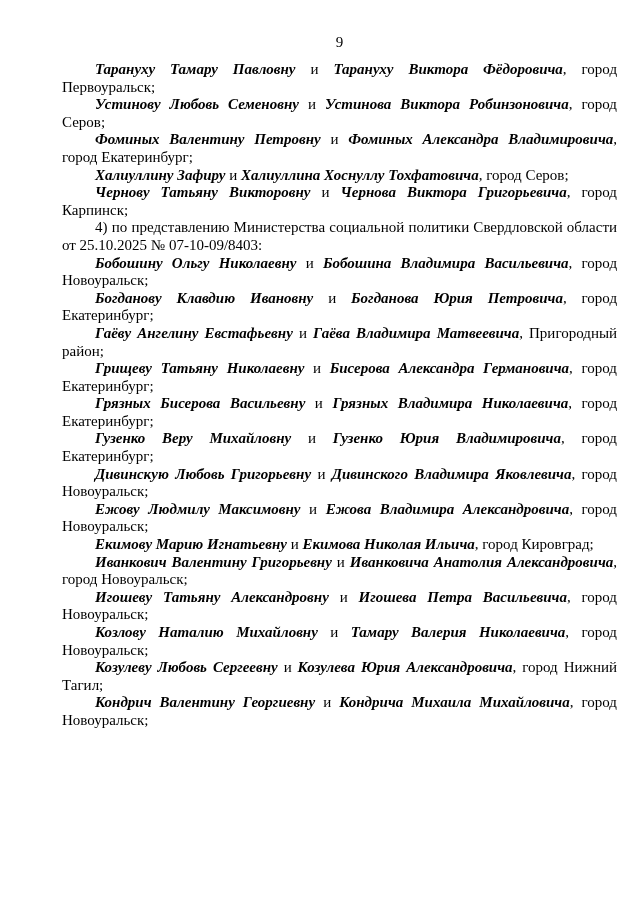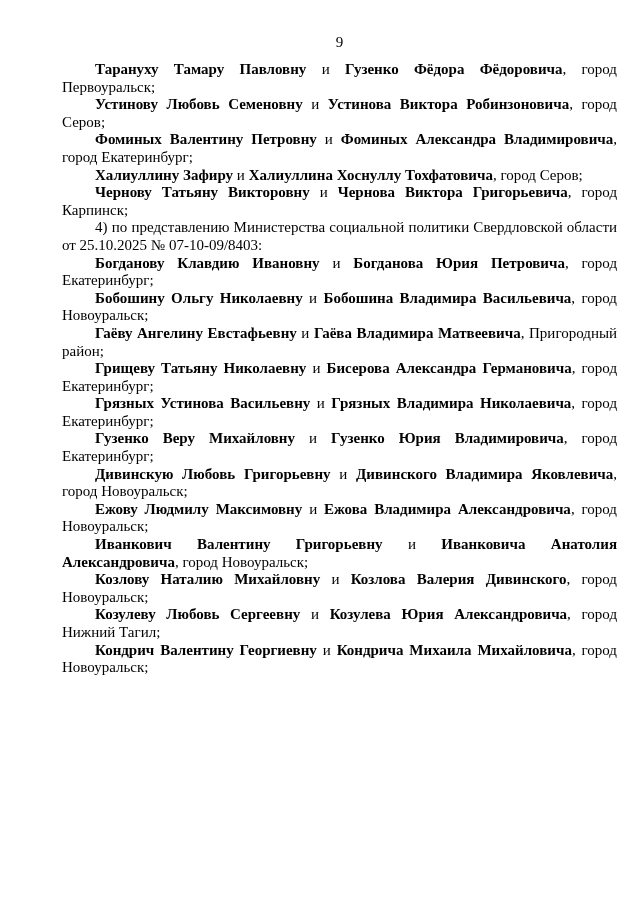--- a/index.html
+++ b/index.html
@@ -27,42 +27,45 @@
   p.para {
     margin: 0;
     font-size: 15px;
     line-height: 17.6px;
     text-align: justify;
     text-indent: 33px;
     color: #000;
   }
   .nm {
     font-weight: 700;
+    font-style: italic;
   }
 </style>
 </head>
 <body>
 
 <div class="page">
   <div class="content">
     <div class="pagenum">9</div>
     <div id="doc-body">
-        <p class="para"><b class="nm">Тарануху Тамару Павловну</b> <span>и</span> <b class="nm">Гузенко Фёдора Фёдоровича</b><span>, город Первоуральск;</span></p>
+        <p class="para"><b class="nm">Тарануху Тамару Павловну</b> <span>и</span> <b class="nm">Тарануху Виктора Фёдоровича</b><span>, город Первоуральск;</span></p>
         <p class="para"><b class="nm">Устинову Любовь Семеновну</b> <span>и</span> <b class="nm">Устинова Виктора Робинзоновича</b><span>, город Серов;</span></p>
         <p class="para"><b class="nm">Фоминых Валентину Петровну</b> <span>и</span> <b class="nm">Фоминых Александра Владимировича</b><span>, город Екатеринбург;</span></p>
         <p class="para"><b class="nm">Халиуллину Зафиру</b> <span>и</span> <b class="nm">Халиуллина Хоснуллу Тохфатовича</b><span>, город Серов;</span></p>
         <p class="para"><b class="nm">Чернову Татьяну Викторовну</b> <span>и</span> <b class="nm">Чернова Виктора Григорьевича</b><span>, город Карпинск;</span></p>
         <p class="para">4) по представлению Министерства социальной политики Свердловской области от 25.10.2025 № 07-10-09/8403:</p>
+        <p class="para"><b class="nm">Бобошину Ольгу Николаевну</b> <span>и</span> <b class="nm">Бобошина Владимира Васильевича</b><span>, город Новоуральск;</span></p>
         <p class="para"><b class="nm">Богданову Клавдию Ивановну</b> <span>и</span> <b class="nm">Богданова Юрия Петровича</b><span>, город Екатеринбург;</span></p>
-        <p class="para"><b class="nm">Бобошину Ольгу Николаевну</b> <span>и</span> <b class="nm">Бобошина Владимира Васильевича</b><span>, город Новоуральск;</span></p>
         <p class="para"><b class="nm">Гаёву Ангелину Евстафьевну</b> <span>и</span> <b class="nm">Гаёва Владимира Матвеевича</b><span>, Пригородный район;</span></p>
         <p class="para"><b class="nm">Грищеву Татьяну Николаевну</b> <span>и</span> <b class="nm">Бисерова Александра Германовича</b><span>, город Екатеринбург;</span></p>
-        <p class="para"><b class="nm">Грязных Устинова Васильевну</b> <span>и</span> <b class="nm">Грязных Владимира Николаевича</b><span>, город Екатеринбург;</span></p>
+        <p class="para"><b class="nm">Грязных Бисерова Васильевну</b> <span>и</span> <b class="nm">Грязных Владимира Николаевича</b><span>, город Екатеринбург;</span></p>
         <p class="para"><b class="nm">Гузенко Веру Михайловну</b> <span>и</span> <b class="nm">Гузенко Юрия Владимировича</b><span>, город Екатеринбург;</span></p>
         <p class="para"><b class="nm">Дивинскую Любовь Григорьевну</b> <span>и</span> <b class="nm">Дивинского Владимира Яковлевича</b><span>, город Новоуральск;</span></p>
         <p class="para"><b class="nm">Ежову Людмилу Максимовну</b> <span>и</span> <b class="nm">Ежова Владимира Александровича</b><span>, город Новоуральск;</span></p>
+        <p class="para"><b class="nm">Екимову Марию Игнатьевну</b> <span>и</span> <b class="nm">Екимова Николая Ильича</b><span>, город Кировград;</span></p>
         <p class="para"><b class="nm">Иванкович Валентину Григорьевну</b> <span>и</span> <b class="nm">Иванковича Анатолия Александровича</b><span>, город Новоуральск;</span></p>
-        <p class="para"><b class="nm">Козлову Наталию Михайловну</b> <span>и</span> <b class="nm">Козлова Валерия Дивинского</b><span>, город Новоуральск;</span></p>
+        <p class="para"><b class="nm">Игошеву Татьяну Александровну</b> <span>и</span> <b class="nm">Игошева Петра Васильевича</b><span>, город Новоуральск;</span></p>
+        <p class="para"><b class="nm">Козлову Наталию Михайловну</b> <span>и</span> <b class="nm">Тамару Валерия Николаевича</b><span>, город Новоуральск;</span></p>
         <p class="para"><b class="nm">Козулеву Любовь Сергеевну</b> <span>и</span> <b class="nm">Козулева Юрия Александровича</b><span>, город Нижний Тагил;</span></p>
         <p class="para"><b class="nm">Кондрич Валентину Георгиевну</b> <span>и</span> <b class="nm">Кондрича Михаила Михайловича</b><span>, город Новоуральск;</span></p>
       </div>
   </div>
 </div>
 
 </body></html>

